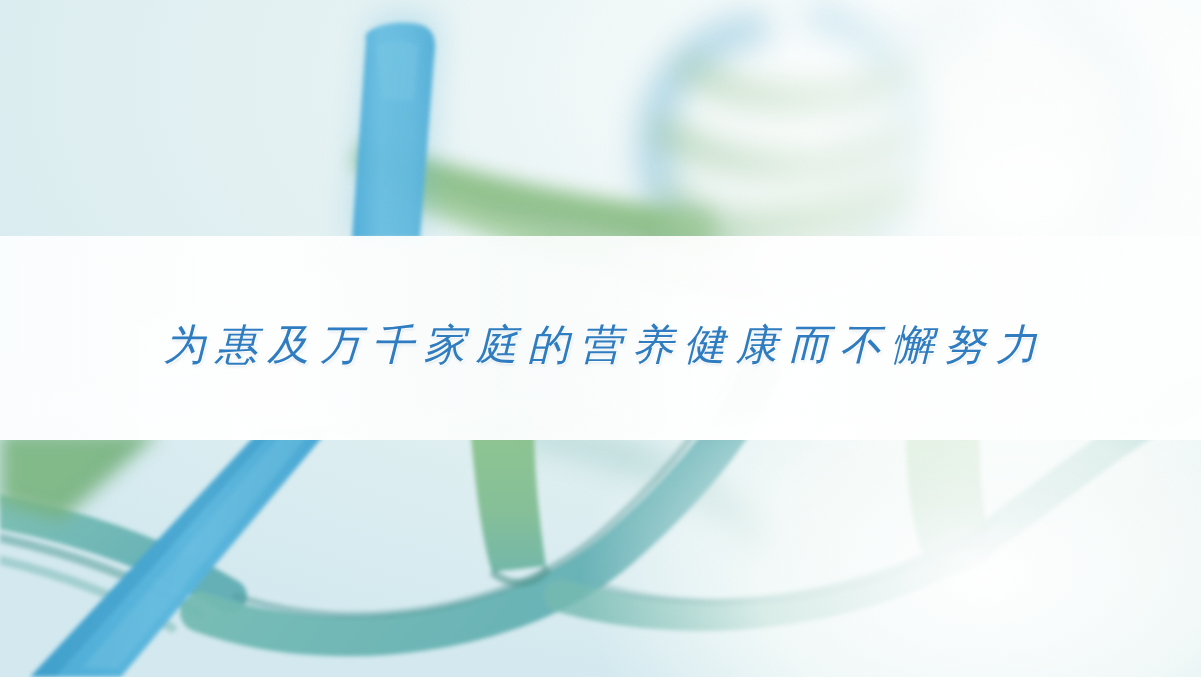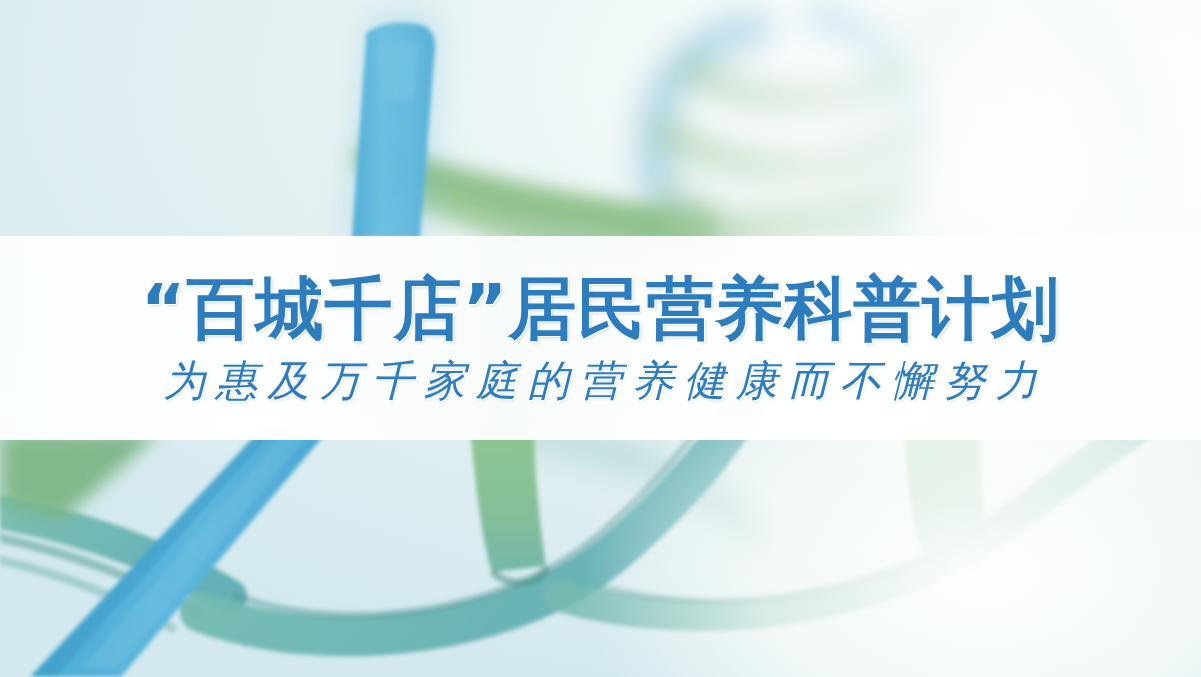--- a/index.html
+++ b/index.html
@@ -243,18 +243,17 @@
       <path d="M-30 440 L 120 440 L 56 500 L -30 482 Z" fill="#86bd8b" opacity="0.6"></path>
     </svg>
 
     <div class="bg-wash-bottomright"></div>
     <div class="bg-wash-right"></div>
   </div>
 
   <div class="title-band">
     <div class="band-veil"></div>
     <div class="band-inner">
-      <div class="main-title">“百城千店”居民营养科普计划</div>
       <div class="sub-title">为惠及万千家庭的营养健康而不懈努力</div>
     </div>
   </div>
 
 </div>
 
 </body></html>

